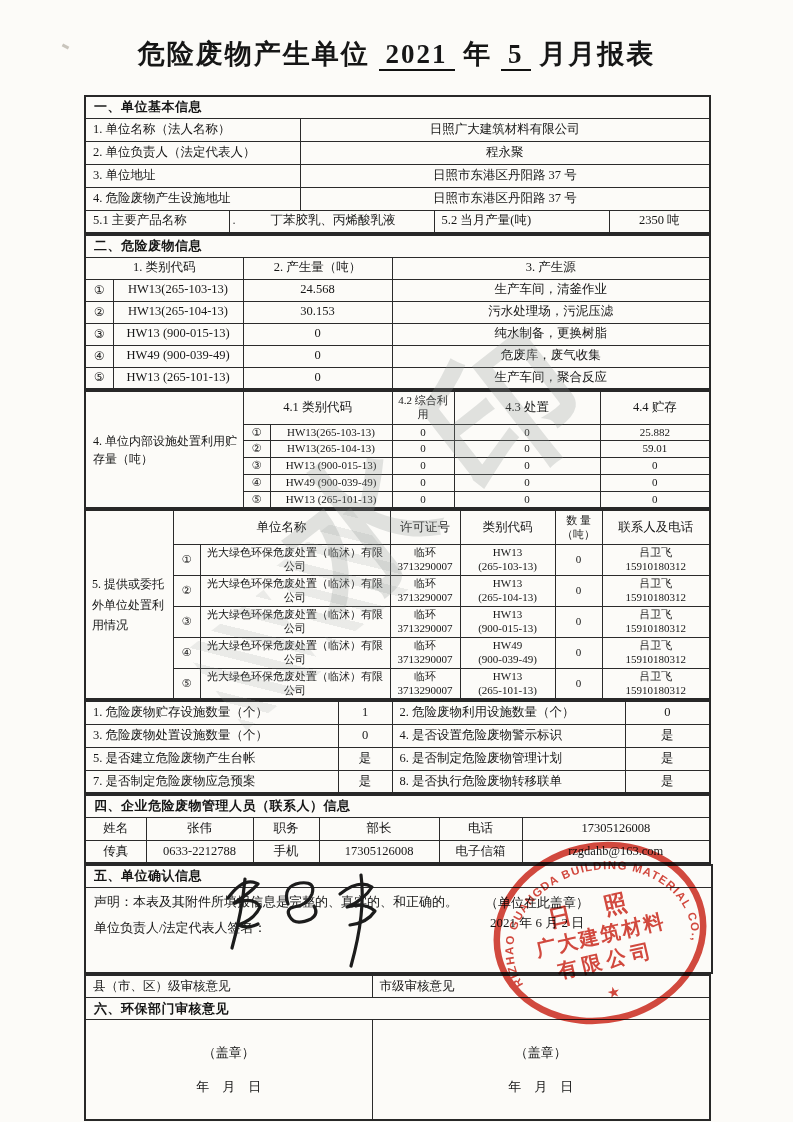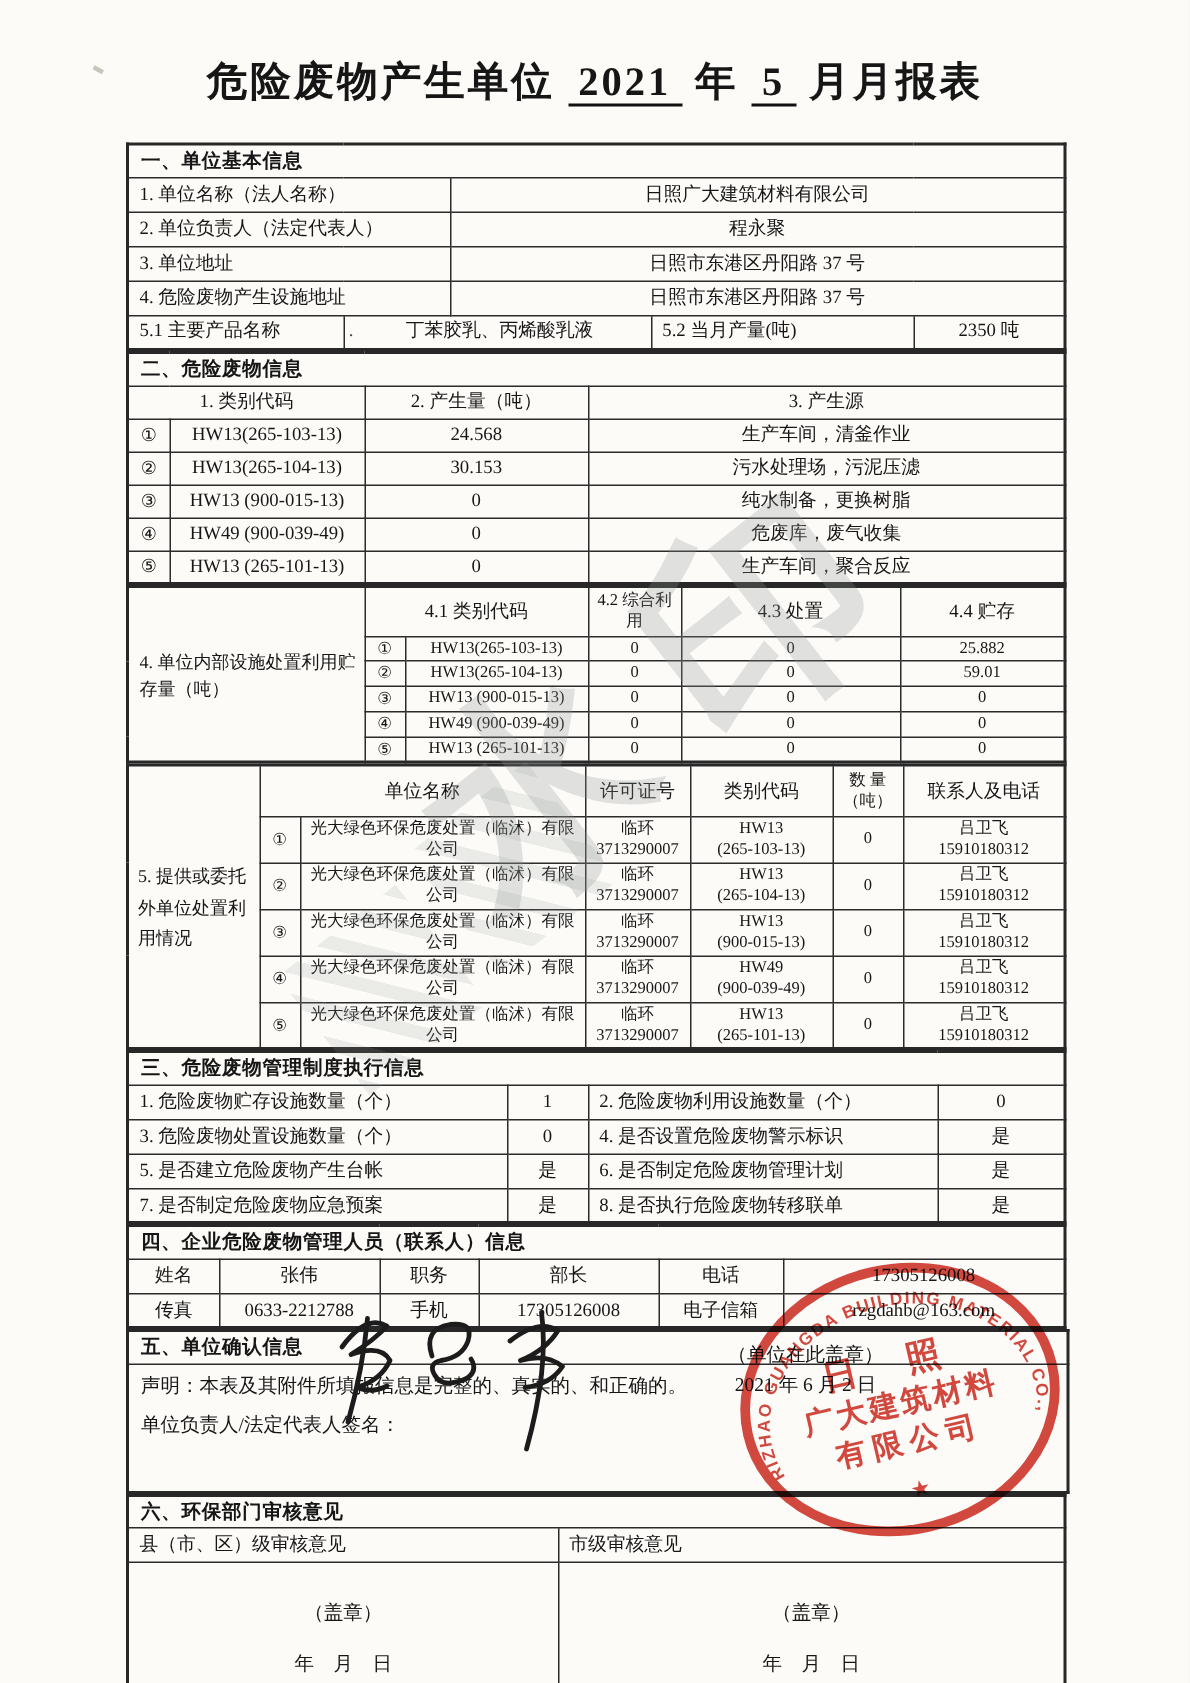--- a/index.html
+++ b/index.html
@@ -250,23 +250,20 @@
       </table>
 
     <table>
       <colgroup>
           <col style="width:253px">
           <col style="width:54px">
           <col style="width:233px">
           <col style="width:85px">
         </colgroup>
       <tbody>
-          <tr style="height:22px">
-            <td class="hdr" colspan="4">三、危险废物管理制度执行信息</td>
-          </tr>
       <tr style="height:23px">
         <td class="l">1. 危险废物贮存设施数量（个）</td>
         <td>1</td>
         <td class="l">2. 危险废物利用设施数量（个）</td>
         <td>0</td>
       </tr>
       <tr style="height:23px">
         <td class="l">3. 危险废物处置设施数量（个）</td>
         <td>0</td>
         <td class="l">4. 是否设置危险废物警示标识</td>
@@ -335,27 +332,27 @@
           </tr>
     </tbody>
       </table>
 
     <table>
       <colgroup>
           <col style="width:287px">
           <col style="width:338px">
         </colgroup>
       <tbody>
-          <tr style="height:22px">
-            <td class="hdr" colspan="2">六、环保部门审核意见</td>
-          </tr>
-      <tr style="height:23px">
+          <tr style="height:23px">
         <td class="l">县（市、区）级审核意见</td>
         <td class="l">市级审核意见</td>
       </tr>
+      <tr style="height:22px">
+            <td class="hdr" colspan="2">六、环保部门审核意见</td>
+          </tr>
       <tr class="seal-blank" style="height:100px">
         <td>
           <div class="seal-inner"><span>（盖章）</span><br>
           <span>年　月　日</span></div>
         </td>
         <td>
           <div class="seal-inner"><span>（盖章）</span><br>
           <span>年　月　日</span></div>
         </td>
       </tr>

